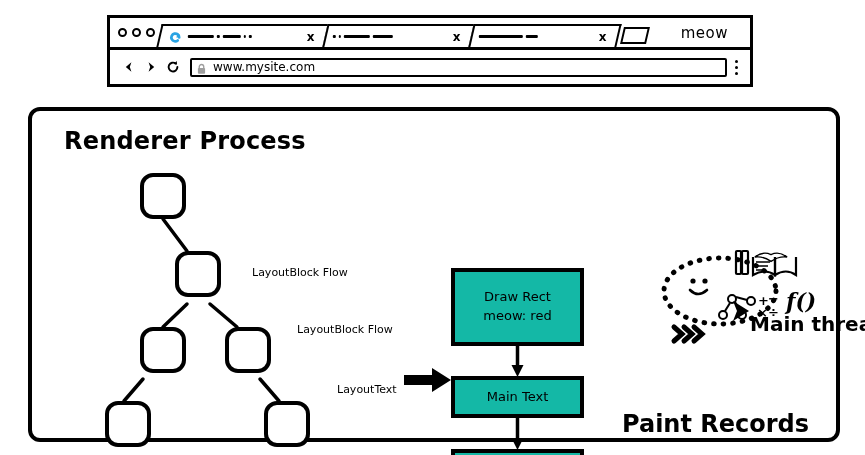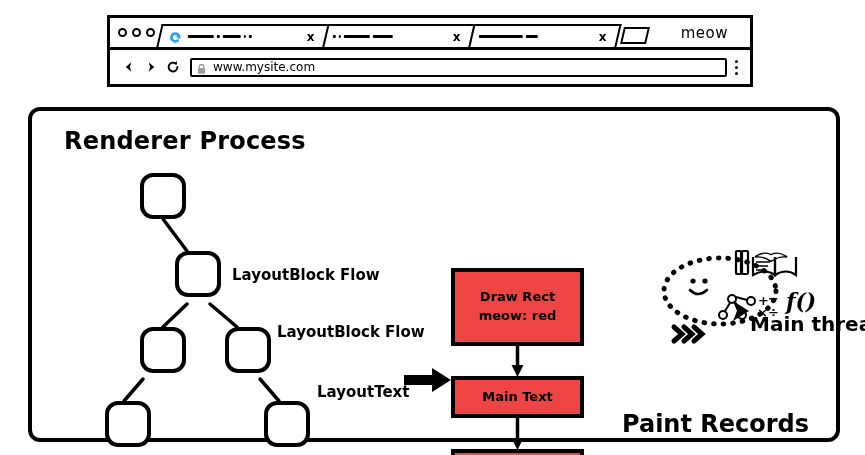--- a/index.html
+++ b/index.html
@@ -208,43 +208,44 @@
     width: 46px;
     height: 46px;
     border: 4px solid #000;
     border-radius: 13px;
     box-sizing: border-box;
     background: #fff;
     z-index: 2;
   }
   .tree-label {
     position: absolute;
-    font-size: 15px;
-    font-weight: 700;
+    font-size: 11px;
+    font-weight: 400;
     font-family: "DejaVu Sans", sans-serif;
     white-space: nowrap;
     z-index: 3;
+    margin-left: 20px;
   }
 
   
   .big-arrow { position: absolute; left: 372px; top: 256px; }
 
   
   .precord {
     position: absolute;
     border: 4px solid #000;
     box-sizing: border-box;
-    background: #ef4444;
+    background: #14b8a6;
     display: flex;
     flex-direction: column;
     align-items: center;
     justify-content: center;
     font-family: "DejaVu Sans", sans-serif;
     font-size: 13px;
-    font-weight: 700;
+    font-weight: 400;
     line-height: 1.45;
     z-index: 2;
   }
   .precord-1 { left: 419px; top: 157px; width: 133px; height: 78px; }
   .precord-2 { left: 419px; top: 265px; width: 133px; height: 42px; }
   .precord-3 { left: 419px; top: 338px; width: 133px; height: 78px; }
   .connector { position: absolute; left: 479px; width: 13px; z-index: 1; }
   .conn-1 { top: 234px; height: 33px; }
   .conn-2 { top: 306px; height: 34px; }
 

